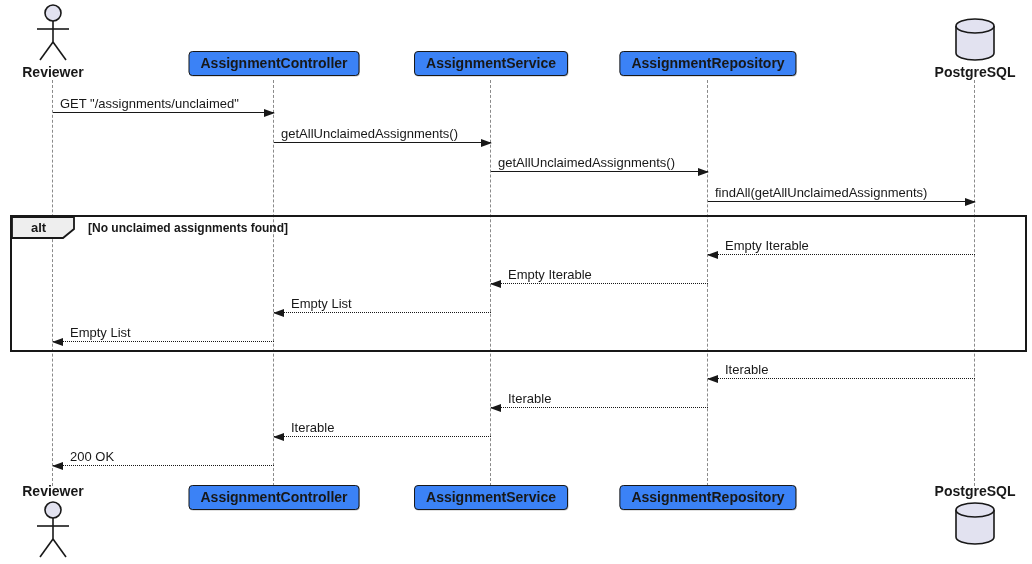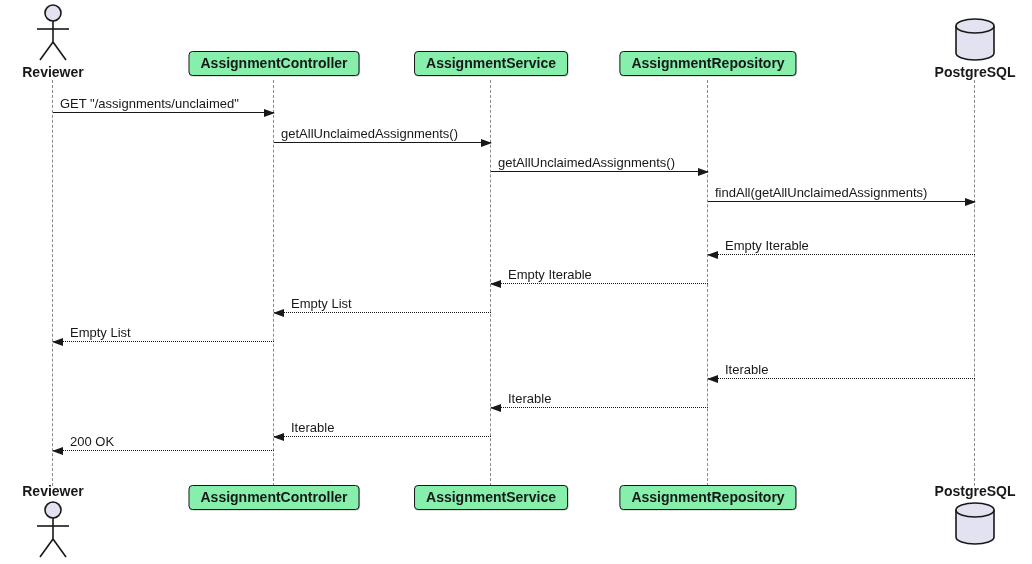--- a/index.html
+++ b/index.html
@@ -4,21 +4,21 @@
 <style>
   html,body{margin:0;padding:0;background:#FFFFFF;}
   body{width:1032px;height:564px;position:relative;overflow:hidden;
        font-family:"Liberation Sans","DejaVu Sans",sans-serif;color:#181818;}
   .stage{position:absolute;inset:0;}
 
   
   .lifeline{position:absolute;top:80px;height:406px;width:0;border-left:1px dashed #8a8a8a;z-index:0;}
 
   
-  .pbox{position:absolute;transform:translateX(-50%);background:#86efac;border:1.5px solid #181818;
+  .pbox{position:absolute;transform:translateX(-50%);background:#3b82f6;border:1.5px solid #181818;
         border-radius:4px;padding:3px 11px 4px;font-size:14px;font-weight:600;white-space:nowrap;
         z-index:3;box-shadow:0.5px 0.5px 0 rgba(0,0,0,0.25);}
   .actor-label{position:absolute;transform:translateX(-50%);font-size:14px;font-weight:600;white-space:nowrap;z-index:3;}
   .icon-wrap{position:absolute;transform:translateX(-50%);z-index:3;line-height:0;}
 
   
   .message{position:absolute;height:16px;z-index:4;}
   .message.solid{border-bottom:1.5px solid #181818;}
   .message.dashed{border-bottom:1px dotted #181818;text-align:center;}
   .msg-label{position:absolute;bottom:1px;left:7px;font-size:13px;white-space:nowrap;}
@@ -80,20 +80,29 @@
   </div>
   <div class="message solid" style="left:491px;top:155px;width:217px">
     <div class="msg-label">getAllUnclaimedAssignments()</div>
     <div class="ah r"></div>
   </div>
   <div class="message solid" style="left:708px;top:185px;width:267px">
     <div class="msg-label">findAll(getAllUnclaimedAssignments)</div>
     <div class="ah r"></div>
   </div>
 
+  <div class="alt-frame">
+    <div class="alt-tab">
+      <svg width="66" height="24" viewBox="0 0 66 24">
+        <path d="M1,1 H63 V13 L52,22 H1 Z" fill="#EEEEEE" stroke="#181818" stroke-width="1.8"></path>
+        <text class="alt-op" x="20" y="16">alt</text>
+      </svg>
+    </div>
+    <div class="alt-guard">[No unclaimed assignments found]</div>
+  </div>
 
   <div class="message dashed ret" style="left:708px;top:238px;width:267px">
     <div class="msg-label">Empty Iterable</div>
     <div class="ah l"></div>
   </div>
   <div class="message dashed ret" style="left:491px;top:267px;width:217px">
     <div class="msg-label">Empty Iterable</div>
     <div class="ah l"></div>
   </div>
   <div class="message dashed ret" style="left:274px;top:296px;width:217px">
@@ -110,21 +119,21 @@
     <div class="ah l"></div>
   </div>
   <div class="message dashed ret" style="left:491px;top:391px;width:217px">
     <div class="msg-label">Iterable</div>
     <div class="ah l"></div>
   </div>
   <div class="message dashed ret" style="left:274px;top:420px;width:217px">
     <div class="msg-label">Iterable</div>
     <div class="ah l"></div>
   </div>
-  <div class="message dashed ret" style="left:53px;top:434px;width:221px">
+  <div class="message dashed ret" style="left:53px;top:449px;width:221px">
     <div class="msg-label">200 OK</div>
     <div class="ah l"></div>
   </div>
 
   <div class="actor-label" style="left:53px;top:483px">Reviewer</div>
   <div class="icon-wrap" style="left:53px;top:500px">
     <svg width="38" height="60" viewBox="0 0 38 60">
       <circle class="shape" cx="19" cy="10" r="8"></circle>
       <line class="stick" x1="19" y1="18" x2="19" y2="39"></line>
       <line class="stick" x1="3" y1="26" x2="35" y2="26"></line>

